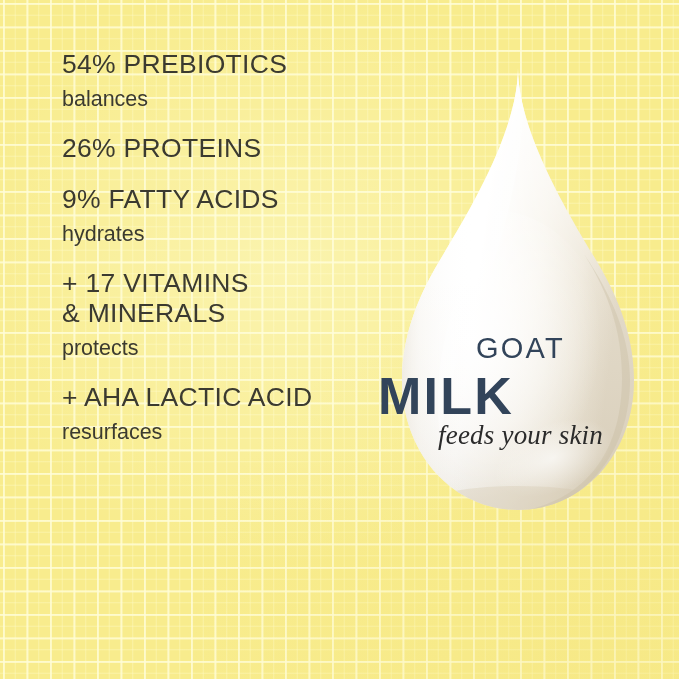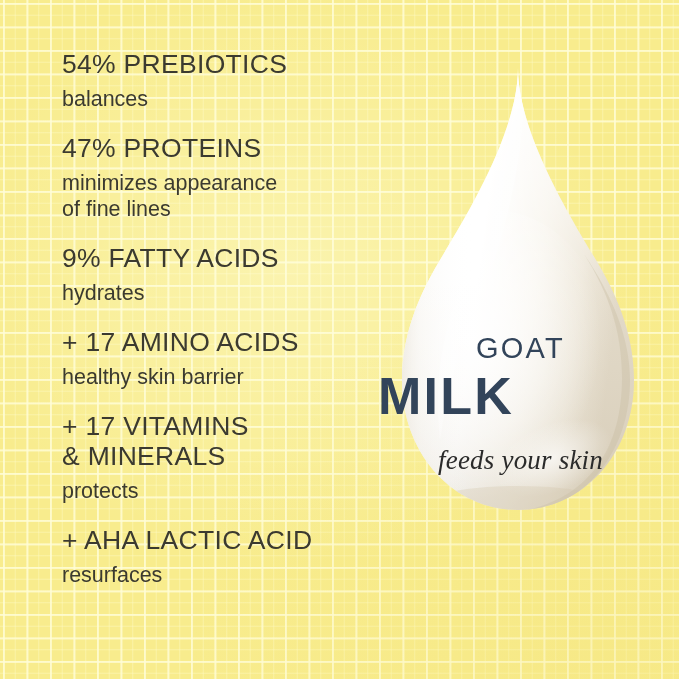--- a/index.html
+++ b/index.html
@@ -97,21 +97,21 @@
     left: 0;
     width: 285px;
     font-size: 52px;
     line-height: 46px;
     letter-spacing: 2.2px;
     color: #32445a;
     font-weight: 700;
   }
   .brand-tagline {
     position: absolute;
-    top: 384px;
+    top: 359px;
     left: 0;
     width: 285px;
     text-align: center;
     font-family: "Liberation Serif", serif;
     font-style: italic;
     font-size: 27px;
     line-height: 32px;
     color: #2b2b2b;
     letter-spacing: 0.2px;
   }
@@ -122,34 +122,28 @@
 <div id="poster">
 
   <div class="benefits">
 
     <div class="benefit">
       <div class="benefit-title">54% PREBIOTICS</div>
       <div class="benefit-sub">balances</div>
     </div>
 
     <div class="benefit">
-      <div class="benefit-title">47% PROTEINS</div>
-      <div class="benefit-sub">minimizes appearance
-of fine lines</div>
+      <div class="benefit-title">26% PROTEINS</div>
     </div>
 
     <div class="benefit">
       <div class="benefit-title">9% FATTY ACIDS</div>
       <div class="benefit-sub">hydrates</div>
     </div>
 
-    <div class="benefit">
-      <div class="benefit-title">+ 17 AMINO ACIDS</div>
-      <div class="benefit-sub">healthy skin barrier</div>
-    </div>
 
     <div class="benefit">
       <div class="benefit-title">+ 17 VITAMINS
 &amp; MINERALS</div>
       <div class="benefit-sub">protects</div>
     </div>
 
     <div class="benefit">
       <div class="benefit-title">+ AHA LACTIC ACID</div>
       <div class="benefit-sub">resurfaces</div>

